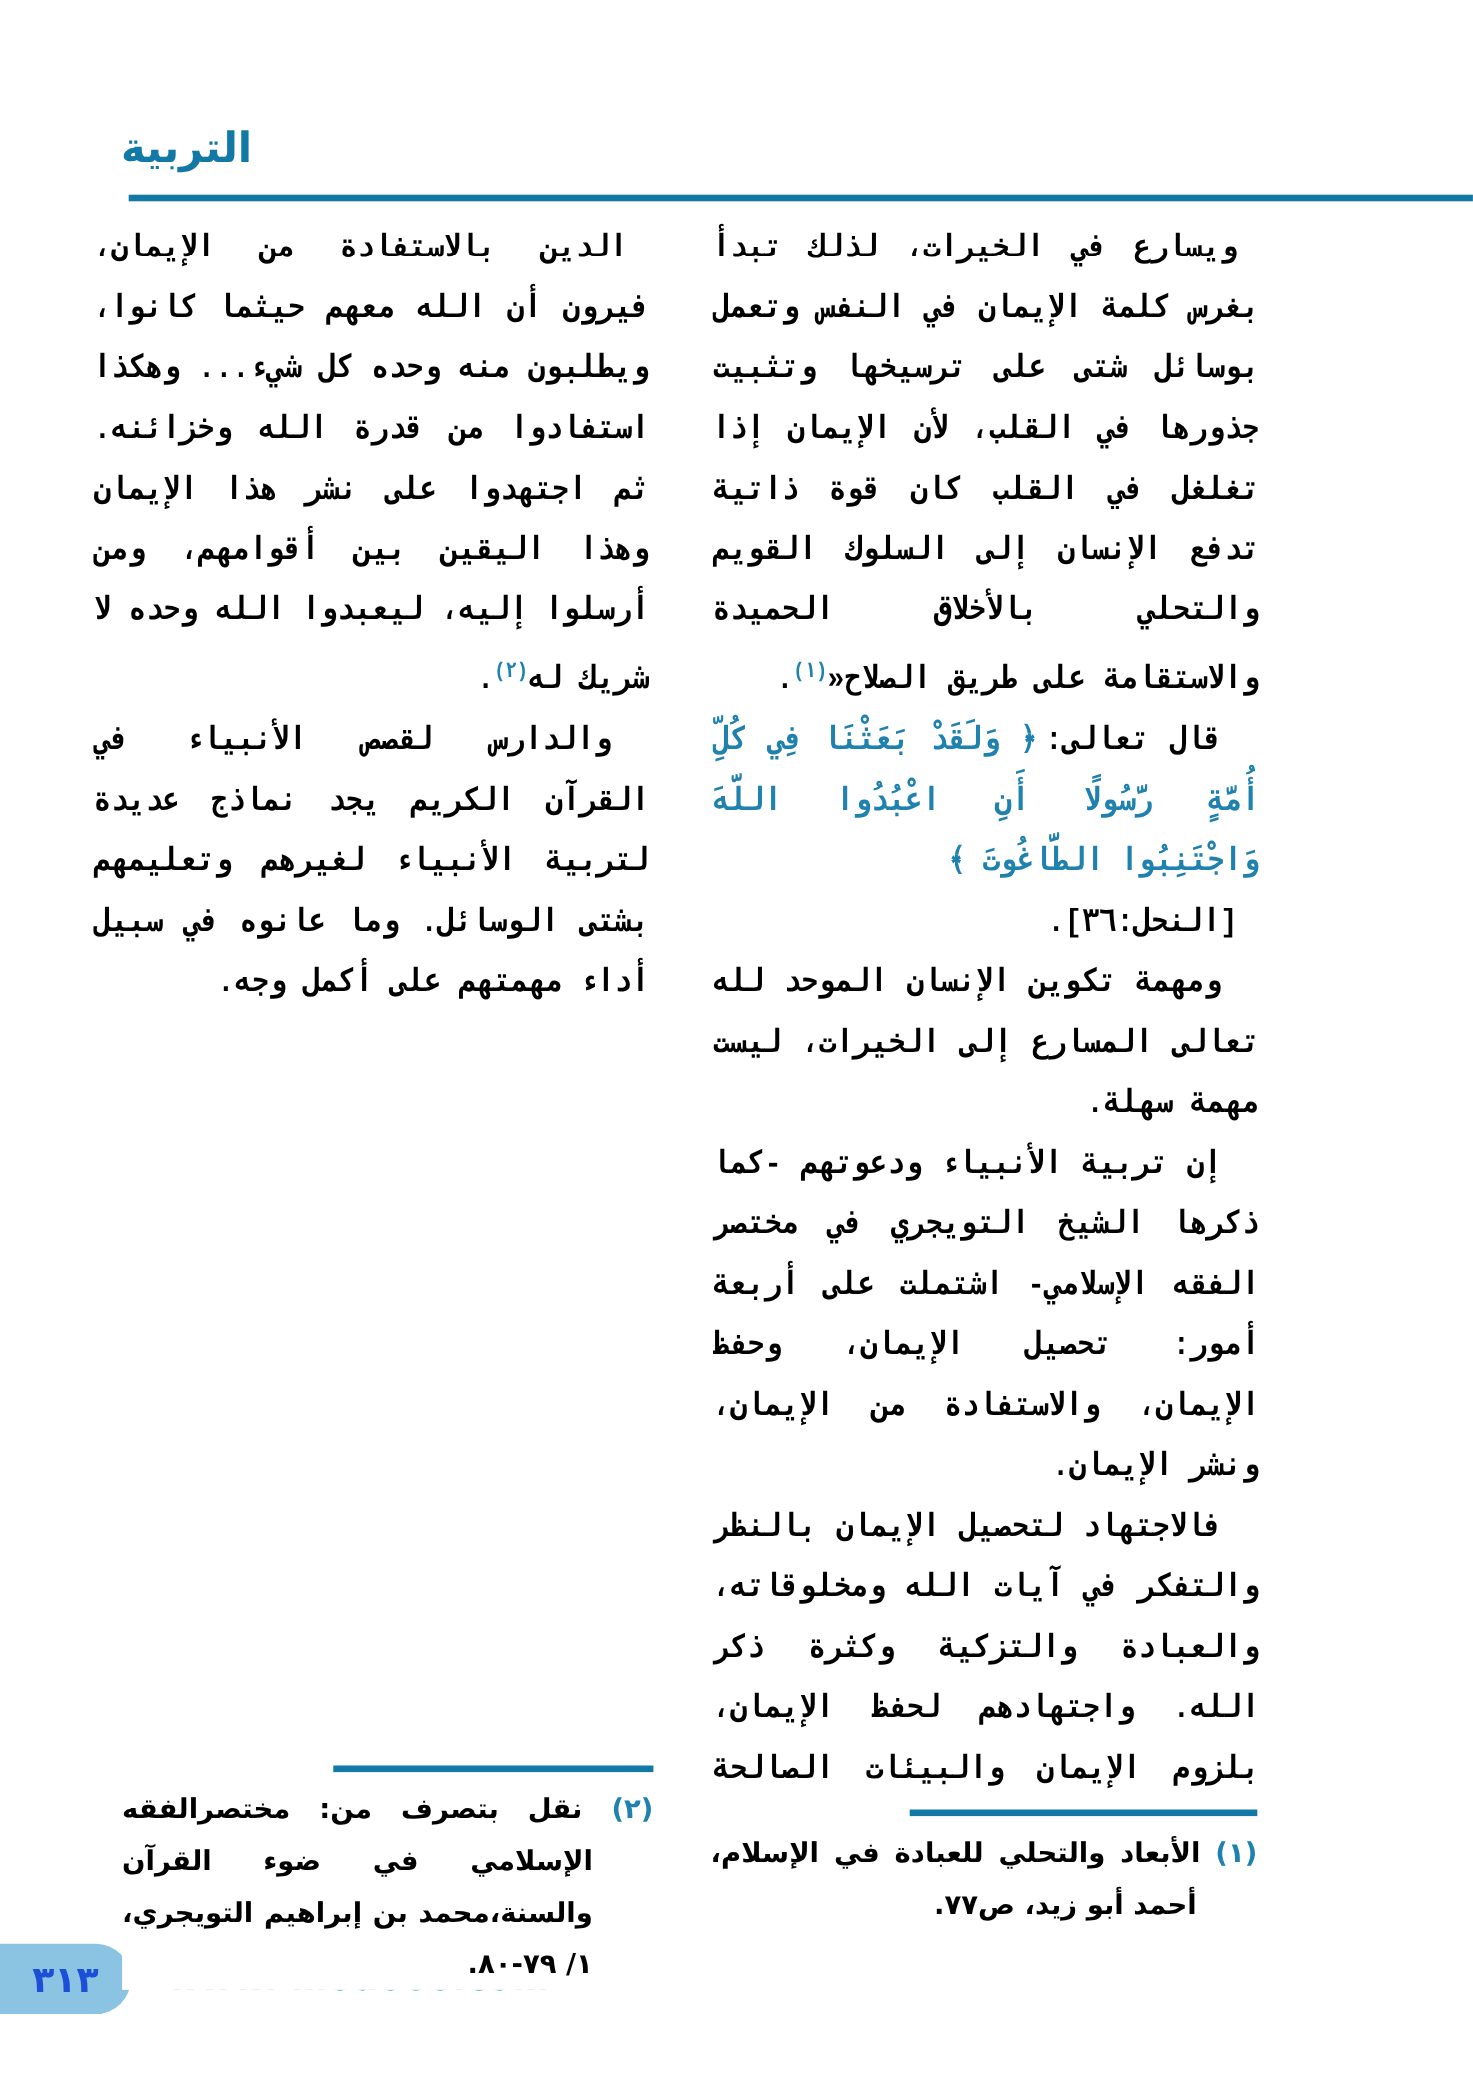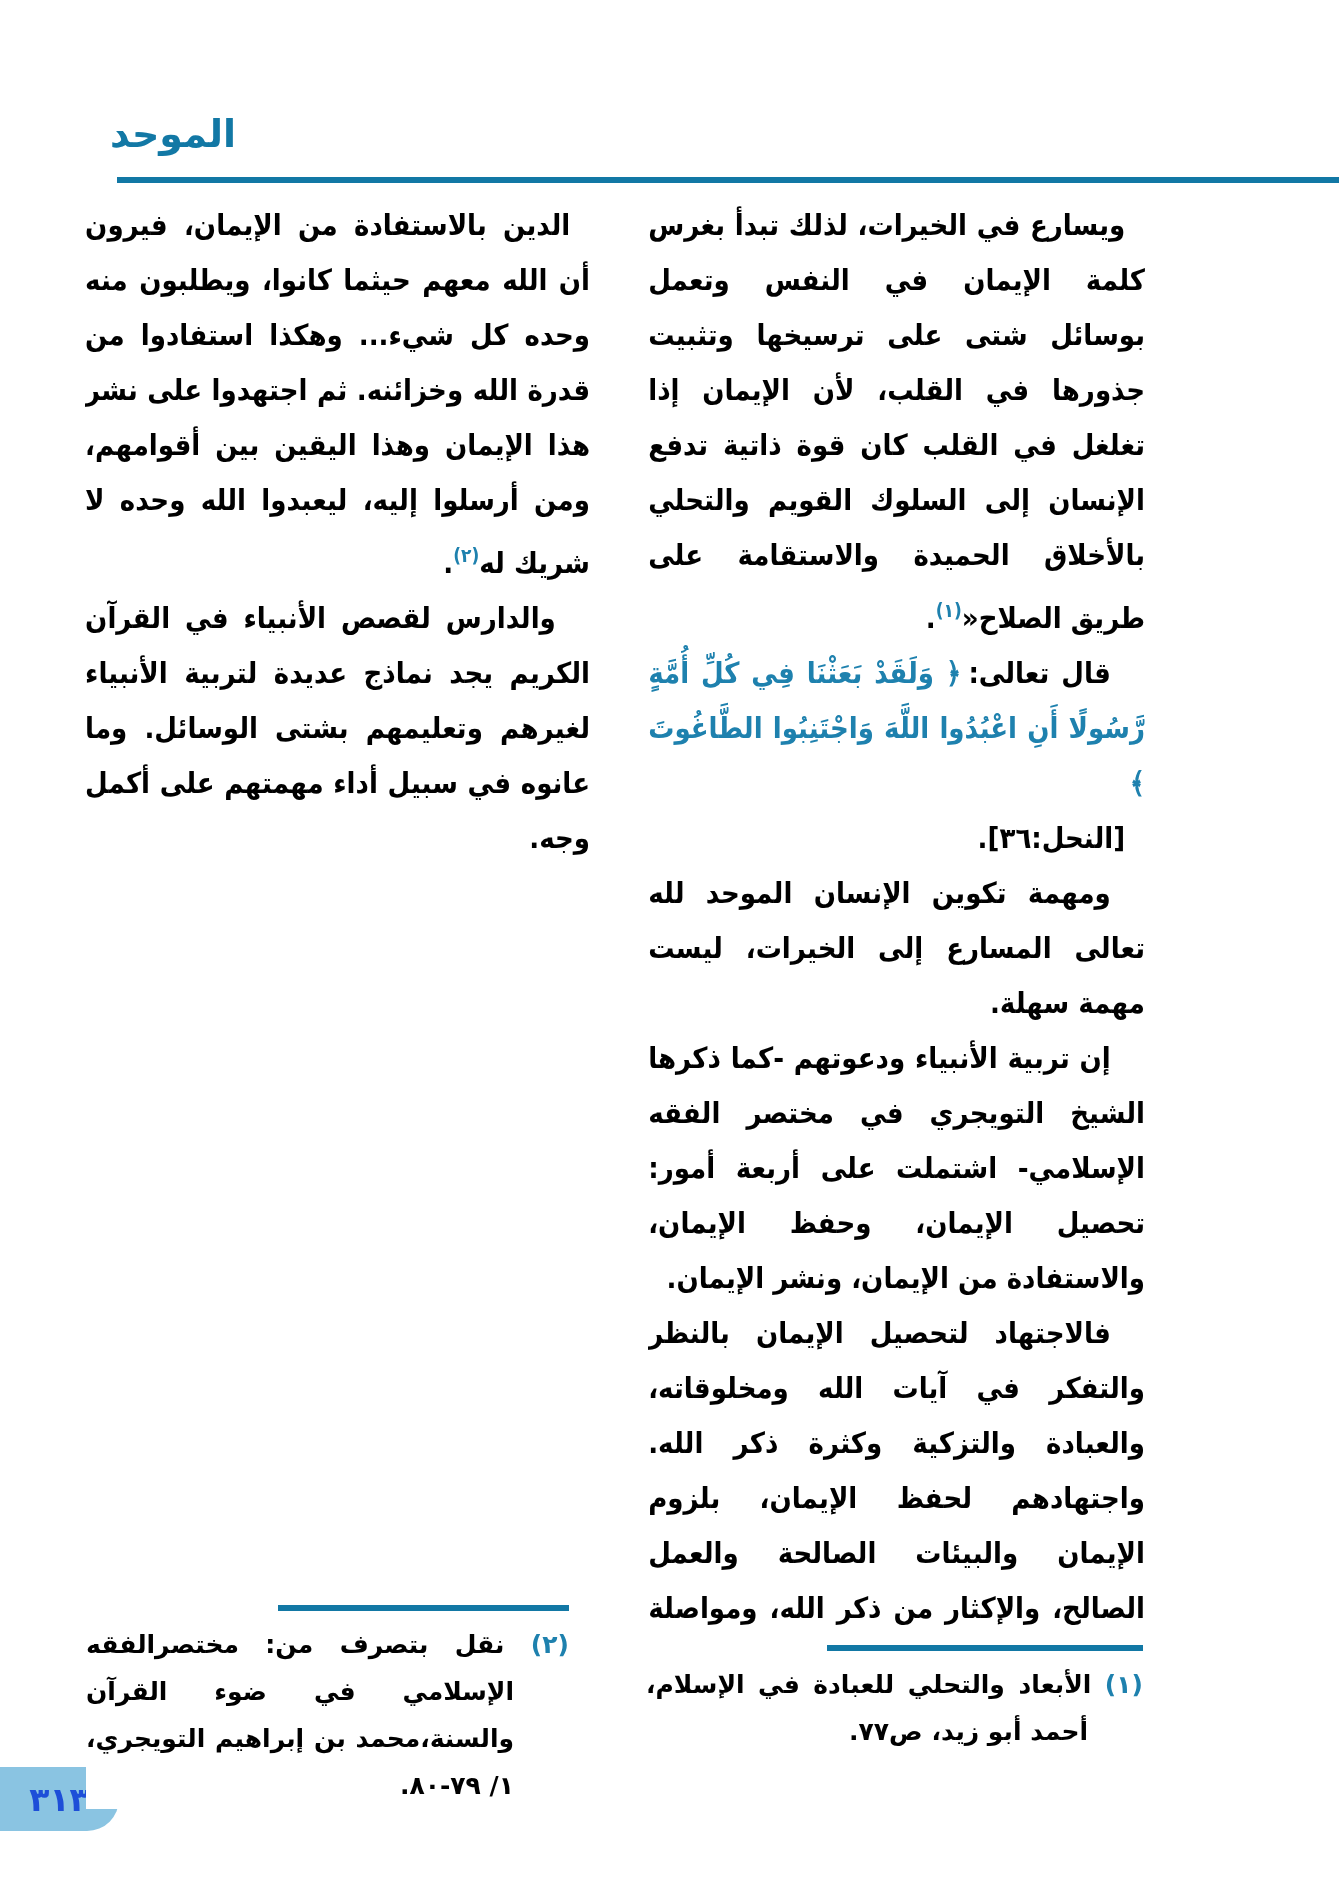--- a/index.html
+++ b/index.html
@@ -18,21 +18,21 @@
   }
   .rule{
     position:absolute;left:117px;right:0;top:177px;height:6px;background:#1278a5;
   }
 
   
   .columns{
     position:absolute;top:198px;left:85px;width:1060px;
     direction:rtl;display:flex;gap:58px;
   }
-  .col{overflow:hidden;}
+  .col{overflow:hidden;font-family:Liberation Mono, monospace;}
   .col-main{width:497px;height:1450px;}
   .col-secondary{width:505px;height:1450px;}
   .squeeze{transform:scaleX(0.9);transform-origin:top right;}
   .col-main .squeeze{width:552px;}
   .col-secondary .squeeze{width:561px;}
 
   p.body{
     margin:0;font-size:29px;line-height:55px;font-weight:bold;
     text-align:justify;text-justify:inter-word;direction:rtl;
   }
@@ -41,21 +41,21 @@
   .fn-ref{
     color:#1e81ae;font-size:19px;vertical-align:super;
     font-weight:bold;letter-spacing:1px;
   }
   .verse-text{color:#1e81ae;padding-right:8px;}
   .citation{text-indent:22px;}
 
   
   .footnote{position:absolute;direction:rtl;background:#fff;z-index:2;}
   .fn-right{top:1645px;right:196px;width:497px;}
-  .fn-left{top:1605px;right:770px;width:483px;}
+  .fn-left{top:1605px;right:745px;width:483px;}
   .fn-sep{height:6px;background:#1278a5;margin:0 0 10px auto;}
   .fn-right .fn-sep{width:316px;}
   .fn-left .fn-sep{width:291px;}
   .fn-text{
     margin:0;font-size:25px;line-height:47px;font-weight:bold;
     text-align:justify;direction:rtl;
     padding-right:55px;text-indent:-55px;
   }
   .fn-marker{color:#1e81ae;}
 
@@ -71,21 +71,21 @@
     position:absolute;left:152px;top:1779px;
     color:#1278a5;font-size:32px;font-weight:bold;letter-spacing:0.5px;
     direction:ltr;
   }
 </style>
 </head>
 <body>
 
 <div class="page">
 
-  <div class="logo">الموحد</div>
+  <div class="logo">التربية</div>
   <div class="rule"></div>
 
   <div class="columns">
 
     <div class="col col-main">
       <div class="squeeze">
         <p class="body indent-sm"><span>ويسارع في الخيرات، لذلك تبدأ بغرس كلمة الإيمان في النفس وتعمل بوسائل شتى على ترسيخها وتثبيت جذورها في القلب، لأن الإيمان إذا تغلغل في القلب كان قوة ذاتية تدفع الإنسان إلى السلوك القويم والتحلي بالأخلاق الحميدة والاستقامة على طريق الصلاح«</span><span class="fn-ref">(١)</span><span>.</span></p>
         <p class="body indent"><span>قال تعالى:</span><span class="verse-text">﴿ وَلَقَدْ بَعَثْنَا فِي كُلِّ أُمَّةٍ رَّسُولًا أَنِ اعْبُدُوا اللَّهَ وَاجْتَنِبُوا الطَّاغُوتَ ﴾</span></p>
         <p class="body citation">[النحل:٣٦].</p>
         <p class="body indent">ومهمة تكوين الإنسان الموحد لله تعالى المسارع إلى الخيرات، ليست مهمة سهلة.</p>

